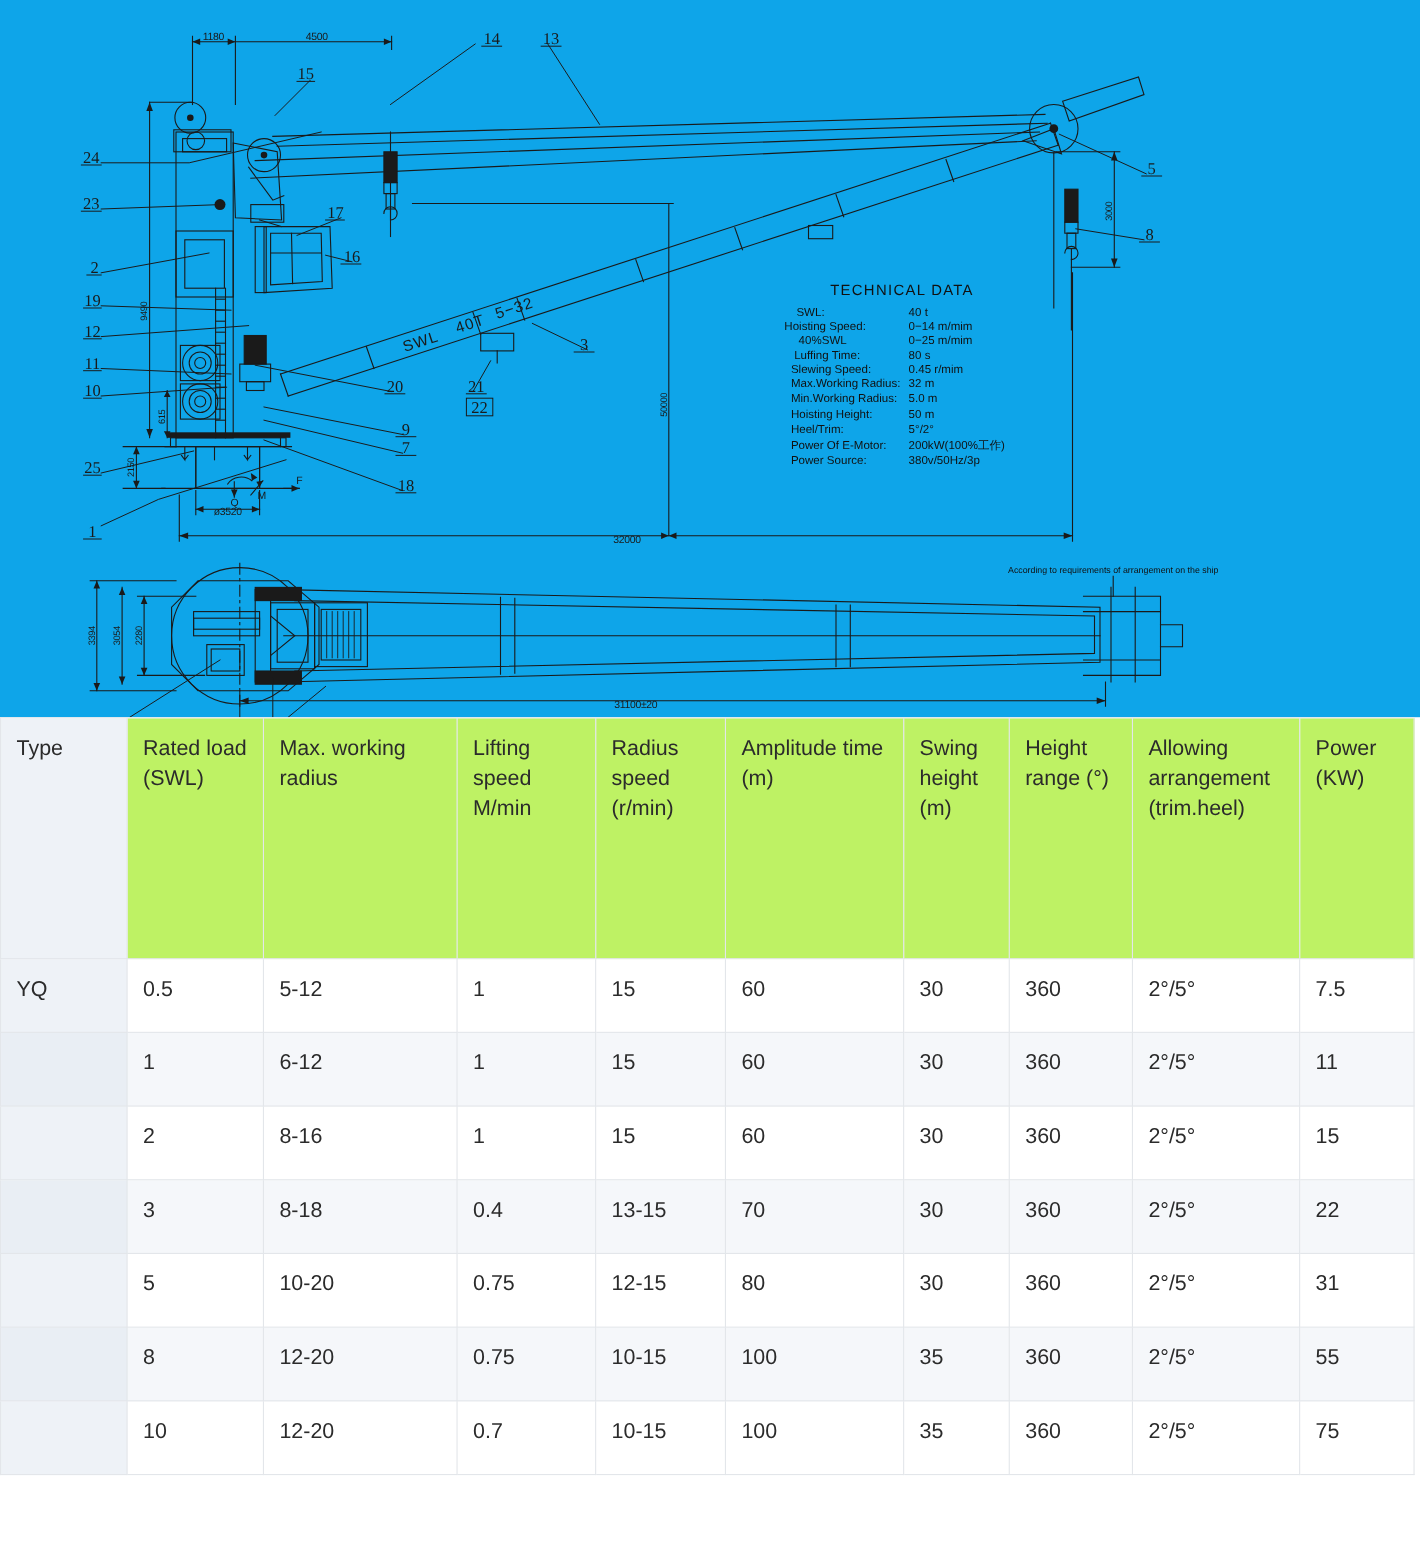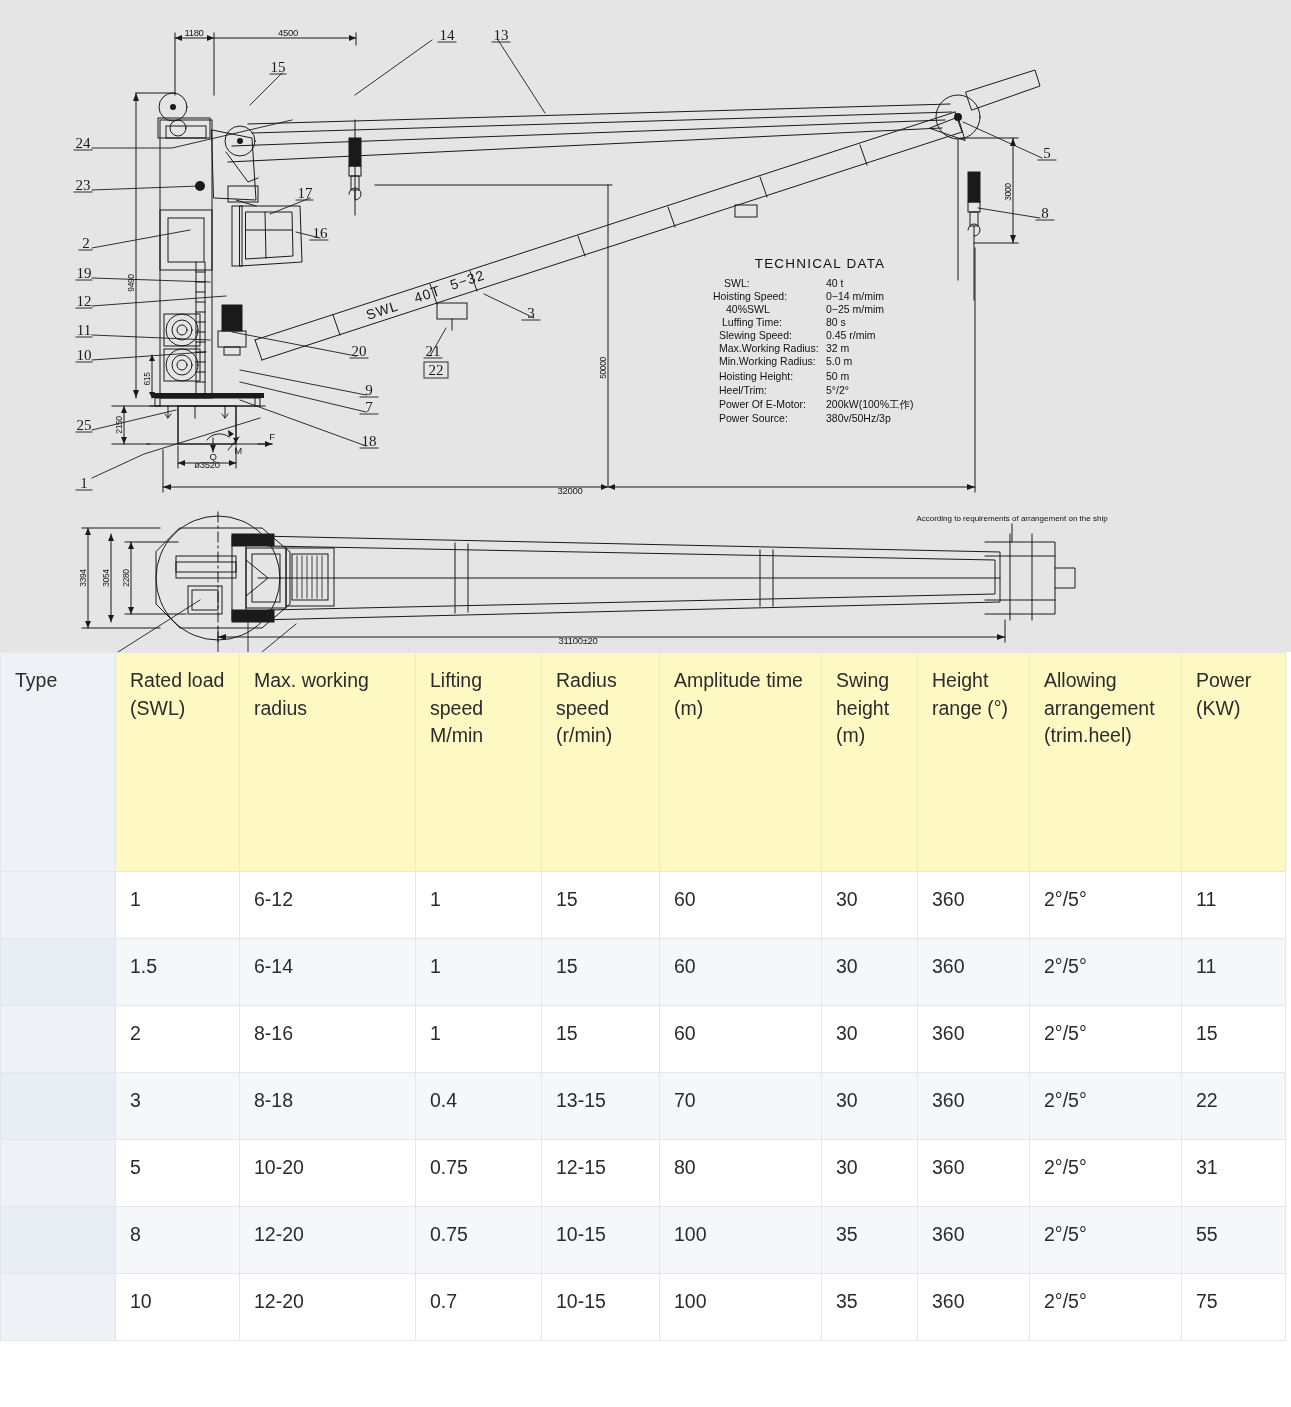--- a/index.html
+++ b/index.html
@@ -4,21 +4,21 @@
 <style>
   html,body{margin:0;padding:0;background:#ffffff;}
   body{
     width:1291px;height:1407px;
     font-family:"Liberation Sans", sans-serif;
     color:#222;overflow:hidden;position:relative;
   }
   .page{position:relative;width:1291px;height:1407px;}
 
   
-  .drawing{position:relative;width:1291px;height:652px;background:#e5e5e5;}
+  .drawing{position:relative;width:1291px;height:652px;background:#0ea5e9;}
   .drawing svg{position:absolute;left:0;top:0;}
 
   .cl{font-family:"Liberation Serif",serif;font-size:15px;fill:#1a1a1a;}
   .dimtxt{font-family:"Liberation Sans",sans-serif;font-size:9.5px;fill:#1a1a1a;letter-spacing:-0.3px;}
   .dimtxt-s{font-family:"Liberation Sans",sans-serif;font-size:8.5px;fill:#1a1a1a;letter-spacing:-0.4px;}
   .boomtxt{font-family:"Liberation Sans",sans-serif;font-size:14px;fill:#1a1a1a;letter-spacing:1px;}
   .tdtitle{font-family:"Liberation Sans",sans-serif;font-size:13.5px;fill:#111;letter-spacing:1.2px;}
   .tdlab{font-family:"Liberation Sans",sans-serif;font-size:10.5px;fill:#111;}
   .tdval{font-family:"Liberation Sans",sans-serif;font-size:10.5px;fill:#111;}
   .shipnote{font-family:"Liberation Sans",sans-serif;font-size:8px;fill:#111;}
@@ -32,21 +32,21 @@
     text-align:left;
     vertical-align:top;
     font-size:19.5px;
     line-height:1.42;
     color:#2b2b2b;
     font-weight:400;
     word-wrap:break-word;
     overflow-wrap:break-word;
   }
   table.spec thead th{
-    background:#fef9c3;
+    background:#bef264;
     height:190px;
     vertical-align:top;
     font-weight:400;
   }
   table.spec thead th.typecol{background:#eef2f7;}
   table.spec tbody td{height:38px;}
   table.spec tbody tr:nth-child(odd) td{background:#ffffff;}
   table.spec tbody tr:nth-child(even) td{background:#f5f7fa;}
   table.spec tbody td.typecol{background:#eef2f7 !important;}
   table.spec tbody tr:nth-child(even) td.typecol{background:#e9eef4 !important;}
@@ -491,45 +491,45 @@
           <th>Radius speed (r/min)</th>
           <th>Amplitude time (m)</th>
           <th>Swing height (m)</th>
           <th>Height range (°)</th>
           <th>Allowing arrangement (trim.heel)</th>
           <th>Power (KW)</th>
         </tr>
       </thead>
       <tbody id="spec-body">
           <tr>
+            <td class="typecol">YQ</td>
+            <td>0.5</td>
+            <td>5-12</td>
+            <td>1</td>
+            <td>15</td>
+            <td>60</td>
+            <td>30</td>
+            <td>360</td>
+            <td>2°/5°</td>
+            <td>7.5</td>
+          </tr>
+          <tr>
             <td class="typecol"></td>
             <td>1</td>
             <td>6-12</td>
             <td>1</td>
             <td>15</td>
             <td>60</td>
             <td>30</td>
             <td>360</td>
             <td>2°/5°</td>
             <td>11</td>
           </tr>
           <tr>
             <td class="typecol"></td>
-            <td>1.5</td>
-            <td>6-14</td>
-            <td>1</td>
-            <td>15</td>
-            <td>60</td>
-            <td>30</td>
-            <td>360</td>
-            <td>2°/5°</td>
-            <td>11</td>
-          </tr>
-          <tr>
-            <td class="typecol"></td>
             <td>2</td>
             <td>8-16</td>
             <td>1</td>
             <td>15</td>
             <td>60</td>
             <td>30</td>
             <td>360</td>
             <td>2°/5°</td>
             <td>15</td>
           </tr>

